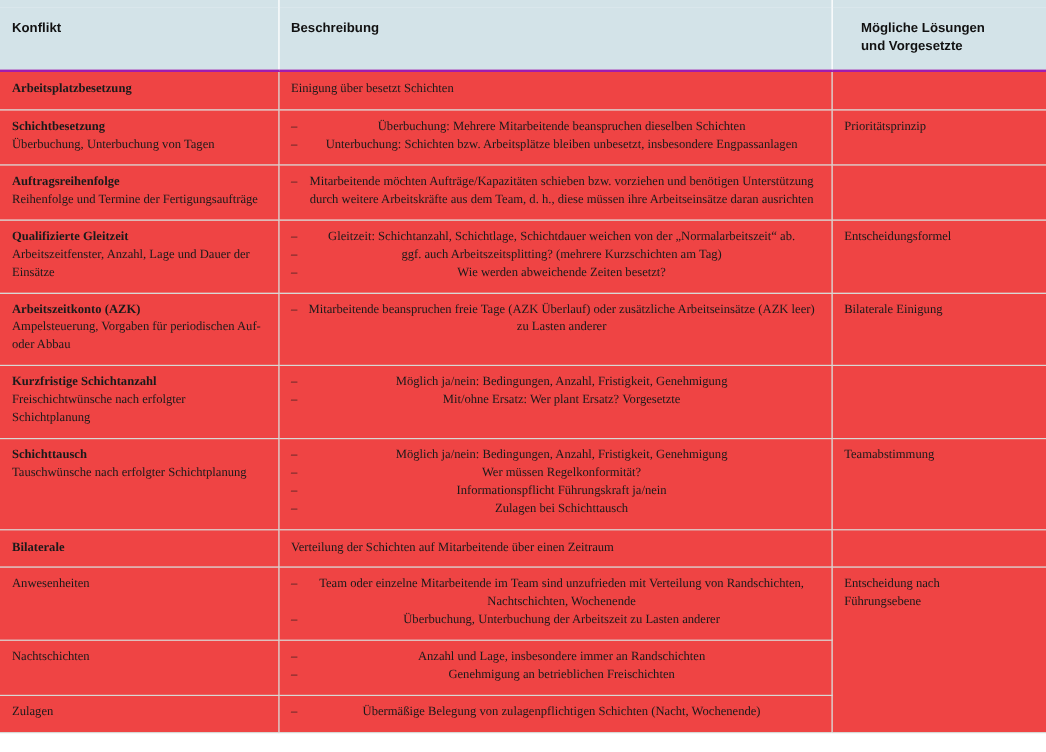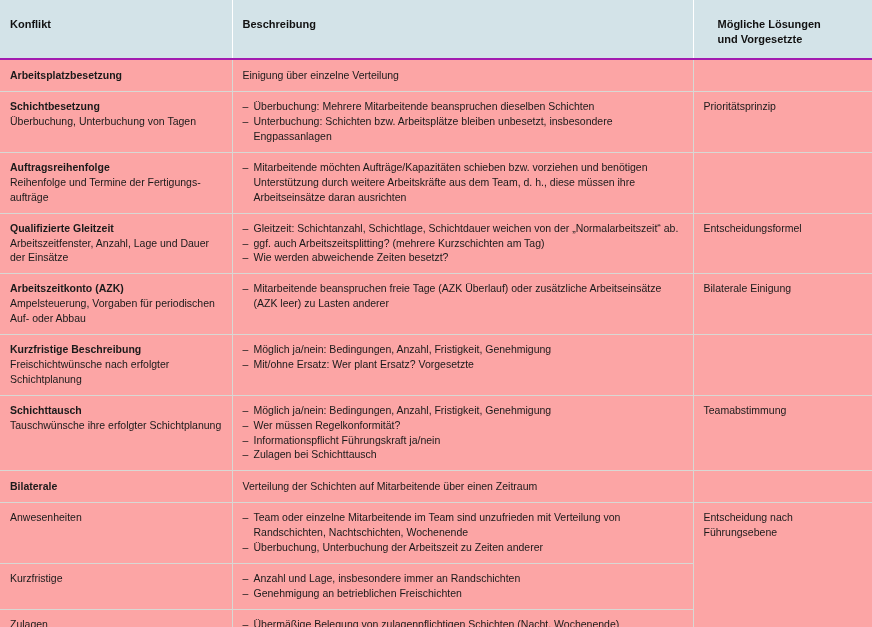--- a/index.html
+++ b/index.html
@@ -56,21 +56,22 @@
     height: 6px;
     border-bottom: none;
   }
 
   
   tbody td {
     vertical-align: top;
     padding: 7px 10px 8px 10px;
     border-bottom: 1px solid #d8d8d4;
     border-right: 1px solid #d8d8d4;
-    background: #fca5a5;
+    background: #ef4444;
+    font-family: Liberation Serif, serif;
   }
   tbody td.col-3 { border-right: none; }
 
   tbody tr.section-row td {
     font-weight: bold;
     padding-top: 8px;
     padding-bottom: 8px;
   }
   tbody tr.section-row td.desc { font-weight: normal; }
 
@@ -80,20 +81,21 @@
   }
   td.konflikt .subtitle {
     font-weight: normal;
     display: block;
   }
 
   ul.dashlist {
     list-style: none;
     margin: 0;
     padding: 0;
+    text-align: center;
   }
   ul.dashlist li {
     position: relative;
     padding-left: 11px;
     margin: 0 0 0 0;
   }
   ul.dashlist li::before {
     content: "\2013";
     position: absolute;
     left: 0;
@@ -126,21 +128,21 @@
         <th>Beschreibung</th>
         <th class="last"><span>Mögliche Lösungen</span><br><span>und Vorgesetzte</span></th>
       </tr>
     </thead>
     <tbody>
         <tr class="section-row">
           <td class="konflikt">
             <span class="title">Arbeitsplatzbesetzung</span>
           </td>
           <td class="desc">
-            <span class="plain-text">Einigung über einzelne Verteilung</span>
+            <span class="plain-text">Einigung über besetzt Schichten</span>
           </td>
           <td class="col-3"></td>
         </tr>
         <tr>
           <td class="konflikt">
             <span class="title">Schichtbesetzung</span>
             <span class="subtitle">Überbuchung, Unterbuchung von Tagen</span>
           </td>
           <td class="desc">
             <ul class="dashlist">
@@ -183,35 +185,35 @@
           </td>
           <td class="desc">
             <ul class="dashlist">
               <li>Mitarbeitende beanspruchen freie Tage (AZK Überlauf) oder zusätzliche Arbeitseinsätze (AZK leer) zu Lasten anderer</li>
             </ul>
           </td>
           <td class="col-3"><span>Bilaterale Einigung</span></td>
         </tr>
         <tr>
           <td class="konflikt">
-            <span class="title">Kurzfristige Beschreibung</span>
+            <span class="title">Kurzfristige Schichtanzahl</span>
             <span class="subtitle">Freischichtwünsche nach erfolgter Schichtplanung</span>
           </td>
           <td class="desc">
             <ul class="dashlist">
               <li>Möglich ja/nein: Bedingungen, Anzahl, Fristigkeit, Genehmigung</li>
               <li>Mit/ohne Ersatz: Wer plant Ersatz? Vorgesetzte</li>
             </ul>
           </td>
           <td class="col-3"></td>
         </tr>
         <tr>
           <td class="konflikt">
             <span class="title">Schichttausch</span>
-            <span class="subtitle">Tauschwünsche ihre erfolgter Schichtplanung</span>
+            <span class="subtitle">Tauschwünsche nach erfolgter Schichtplanung</span>
           </td>
           <td class="desc">
             <ul class="dashlist">
               <li>Möglich ja/nein: Bedingungen, Anzahl, Fristigkeit, Genehmigung</li>
               <li>Wer müssen Regelkonformität?</li>
               <li>Informationspflicht Führungskraft ja/nein</li>
               <li>Zulagen bei Schichttausch</li>
             </ul>
           </td>
           <td class="col-3"><span>Teamabstimmung</span></td>
@@ -225,28 +227,28 @@
           </td>
           <td class="col-3"></td>
         </tr>
         <tr>
           <td class="konflikt">
             <span class="subtitle">Anwesenheiten</span>
           </td>
           <td class="desc">
             <ul class="dashlist">
               <li>Team oder einzelne Mitarbeitende im Team sind unzufrieden mit Verteilung von Randschichten, Nachtschichten, Wochenende</li>
-              <li>Überbuchung, Unterbuchung der Arbeitszeit zu Zeiten anderer</li>
+              <li>Überbuchung, Unterbuchung der Arbeitszeit zu Lasten anderer</li>
             </ul>
           </td>
           <td class="col-3" rowspan="3"><span>Entscheidung nach</span><br><span>Führungsebene</span></td>
         </tr>
         <tr>
           <td class="konflikt">
-            <span class="subtitle">Kurzfristige</span>
+            <span class="subtitle">Nachtschichten</span>
           </td>
           <td class="desc">
             <ul class="dashlist">
               <li>Anzahl und Lage, insbesondere immer an Randschichten</li>
               <li>Genehmigung an betrieblichen Freischichten</li>
             </ul>
           </td>
         </tr>
         <tr>
           <td class="konflikt">

